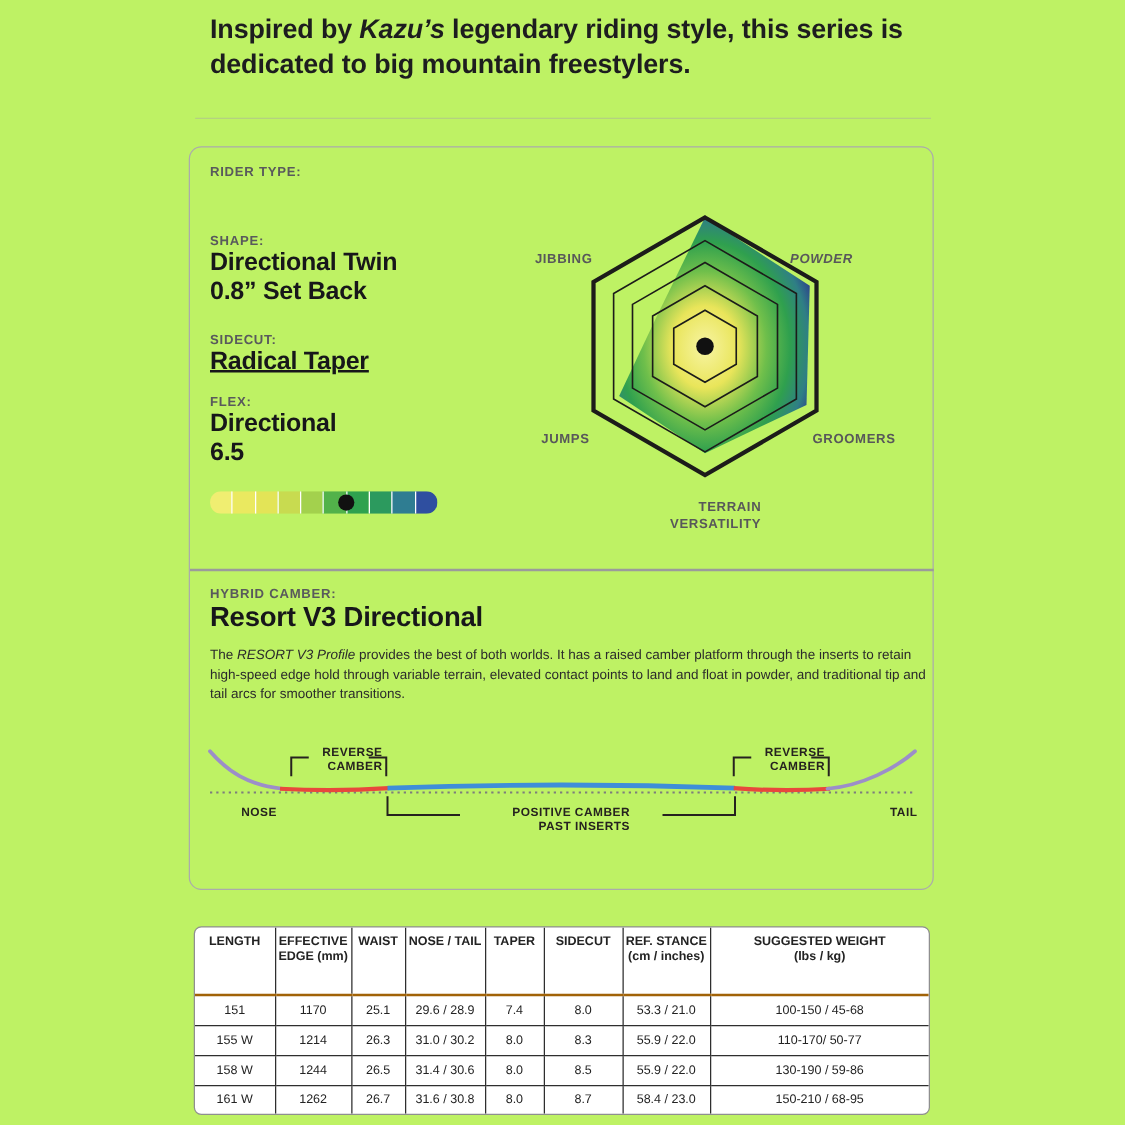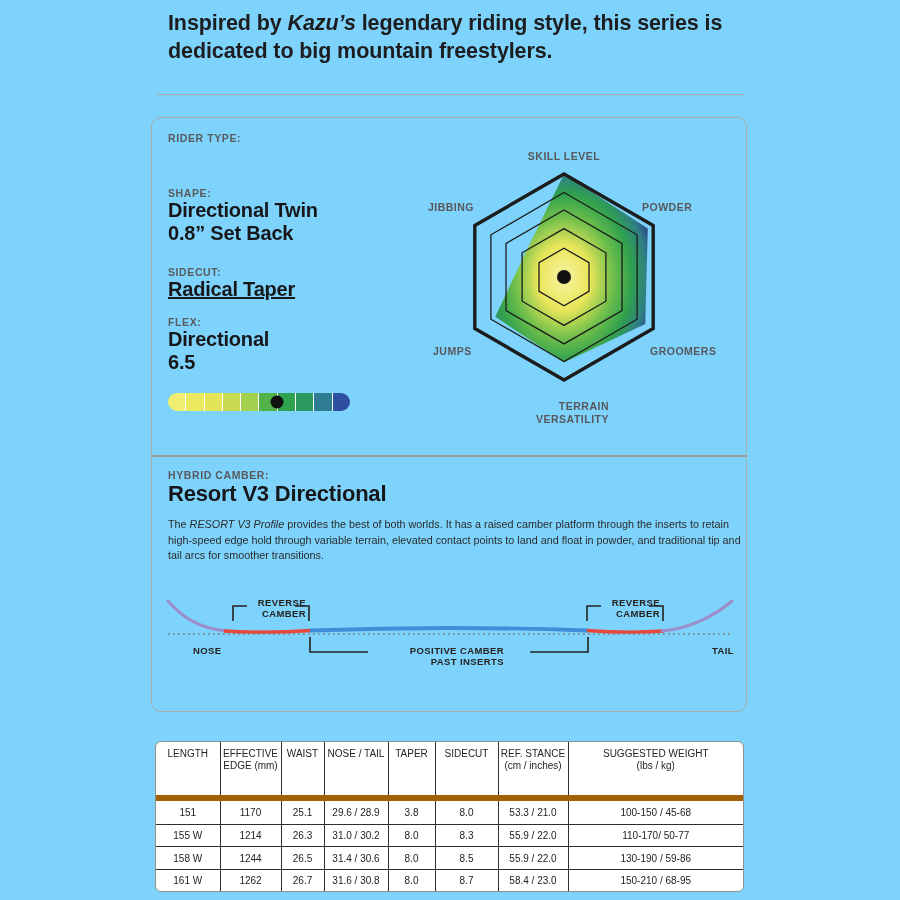--- a/index.html
+++ b/index.html
@@ -1,16 +1,16 @@
 <!DOCTYPE html>
 <html><head>
 <meta charset="utf-8">
 <style>
   html,body{margin:0;padding:0;background:#ffffff;}
-  .page{position:relative;width:900px;height:900px;background:#7dd3fc;
+  .page{position:relative;width:900px;height:900px;background:#bef264;
         font-family:"Liberation Sans",sans-serif;color:#1c1c1e;overflow:hidden;}
 
   
   .intro{position:absolute;left:168px;top:9px;width:580px;margin:0;
          font-size:21.5px;font-weight:700;line-height:28px;letter-spacing:-0.1px;color:#1d1d1f;}
   .intro em{font-style:italic;}
 
   
   .hr1{position:absolute;left:156px;top:94px;width:589px;border-top:1.6px solid #a9a9a9;border-radius:2px;}
   .card{position:absolute;left:151px;top:117px;width:594px;height:593px;
@@ -33,21 +33,21 @@
   .flexdot{position:absolute;top:50%;width:13px;height:13px;border-radius:50%;
            transform:translate(-50%,-50%);}
 
   
   .radar{position:absolute;left:420px;top:140px;width:330px;height:272px;}
   .radar svg{position:absolute;left:0;top:0;}
   .rlabel{position:absolute;font-size:10.5px;font-weight:700;letter-spacing:0.5px;color:#58585a;
           line-height:12.5px;}
   .rl-skill{left:0;width:288px;top:10px;text-align:center;}
   .rl-jibbing{left:0;width:54px;top:61px;text-align:right;}
-  .rl-powder{left:222px;top:61px;}
+  .rl-powder{left:212px;top:61px;font-style:italic;}
   .rl-jumps{left:13px;top:205px;}
   .rl-groomers{left:230px;top:205px;}
   .rl-terrain{left:99px;width:90px;top:260px;text-align:right;}
 
   
   .cmb-label{left:168px;top:469px;}
   .cmb-title{position:absolute;left:168px;top:481px;font-size:22px;font-weight:700;
              letter-spacing:-0.2px;color:#17171a;}
   .cmb-desc{position:absolute;left:168px;top:517px;width:574px;margin:0;
             font-size:10.8px;line-height:15.6px;color:#2b2b2b;}
@@ -60,23 +60,23 @@
   .cl-rev-l{left:86px;top:12px;width:70px;}
   .cl-rev-r{left:440px;top:12px;width:70px;}
   .cl-pos{left:244px;top:60px;width:110px;}
   .cl-nose{left:17px;top:60px;text-align:left;margin-left:26px;}
   .cl-tail{right:16px;top:60px;text-align:right;}
 
   
   .tbl-wrap{position:absolute;left:155px;top:741px;width:587px;height:149px;
             border:1px solid #8f8f8f;border-radius:6px;overflow:hidden;background:#fff;}
   .tbl-wrap table{width:100%;height:100%;border-collapse:collapse;table-layout:fixed;}
-  .tbl-wrap th{font-size:10px;font-weight:400;color:#232323;text-align:center;vertical-align:top;
+  .tbl-wrap th{font-size:10px;font-weight:700;color:#232323;text-align:center;vertical-align:top;
                padding-top:6px;white-space:pre-line;line-height:12px;height:46px;
-               border:1px solid #2e2e2e;border-top:none;border-bottom:6px solid #a16207;}
+               border:1px solid #2e2e2e;border-top:none;border-bottom:2px solid #a16207;}
   .tbl-wrap td{font-size:10px;color:#232323;text-align:center;vertical-align:middle;
                height:11px;line-height:11px;padding:1px 2px;border:1px solid #2e2e2e;}
   .tbl-wrap th:first-child,.tbl-wrap td:first-child{border-left:none;}
   .tbl-wrap th:last-child,.tbl-wrap td:last-child{border-right:none;}
   .tbl-wrap tbody tr:last-child td{border-bottom:none;}
 </style>
 </head>
 <body>
 
 <div class="page">
@@ -125,21 +125,20 @@
       <polygon id="data-poly" fill="url(#rg)" points="144.0,34.0 227.8,88.6 225.2,183.9 144.0,222.5 75.3,176.7 104.8,114.3"></polygon>
       <g id="rings">
           <polygon points="144.0,34.0 233.2,85.5 233.2,188.5 144.0,240.0 54.8,188.5 54.8,85.5" fill="none" stroke="#1c1c1a" stroke-width="3.4"></polygon>
           <polygon points="144.0,52.5 217.1,94.8 217.1,179.2 144.0,221.5 70.9,179.2 70.9,94.8" fill="none" stroke="#1c1c1a" stroke-width="1.3"></polygon>
           <polygon points="144.0,70.0 202.0,103.5 202.0,170.5 144.0,203.9 86.0,170.5 86.0,103.5" fill="none" stroke="#1c1c1a" stroke-width="1.3"></polygon>
           <polygon points="144.0,88.6 185.9,112.8 185.9,161.2 144.0,185.4 102.1,161.2 102.1,112.8" fill="none" stroke="#1c1c1a" stroke-width="1.3"></polygon>
           <polygon points="144.0,108.2 169.0,122.6 169.0,151.4 144.0,165.8 119.0,151.4 119.0,122.6" fill="none" stroke="#1c1c1a" stroke-width="1.3"></polygon>
         </g>
       <circle id="radar-dot" r="7" cx="144" cy="137" fill="#111111"></circle>
     </svg>
-    <div class="rlabel rl-skill">SKILL LEVEL</div>
     <div class="rlabel rl-powder">POWDER</div>
     <div class="rlabel rl-groomers">GROOMERS</div>
     <div class="rlabel rl-terrain">TERRAIN VERSATILITY</div>
     <div class="rlabel rl-jumps">JUMPS</div>
     <div class="rlabel rl-jibbing">JIBBING</div>
   </div>
 
   <div class="slabel cmb-label">HYBRID CAMBER:</div>
   <div class="cmb-title">Resort V3 Directional</div>
   <p class="cmb-desc"><span>The </span><em>RESORT V3 Profile</em><span> provides the best of both worlds. It has a raised camber platform through the inserts to retain high-speed edge hold through variable terrain, elevated contact points to land and float in powder, and traditional tip and tail arcs for smoother transitions.</span></p>
@@ -192,21 +191,21 @@
             <th>SUGGESTED WEIGHT
 (lbs / kg)</th>
           </tr>
         </thead>
       <tbody id="tbl-body">
           <tr>
             <td>151</td>
             <td>1170</td>
             <td>25.1</td>
             <td>29.6 / 28.9</td>
-            <td>3.8</td>
+            <td>7.4</td>
             <td>8.0</td>
             <td>53.3 / 21.0</td>
             <td>100-150 / 45-68</td>
           </tr>
           <tr>
             <td>155 W</td>
             <td>1214</td>
             <td>26.3</td>
             <td>31.0 / 30.2</td>
             <td>8.0</td>

